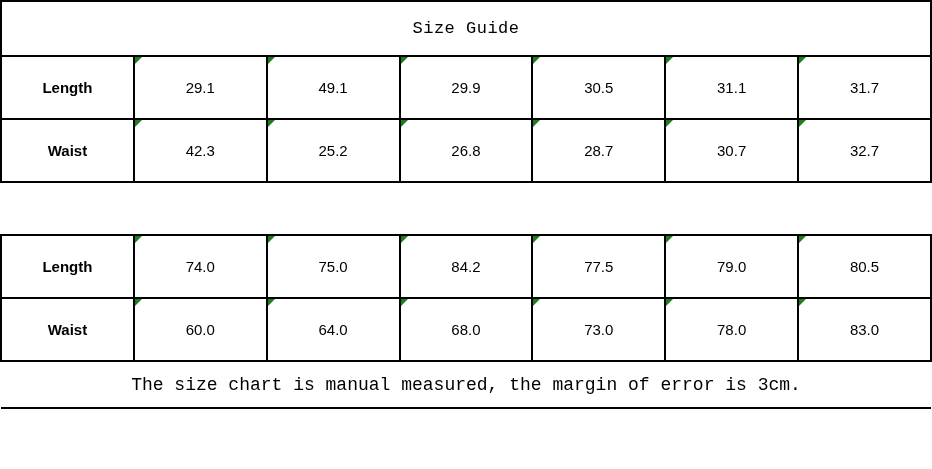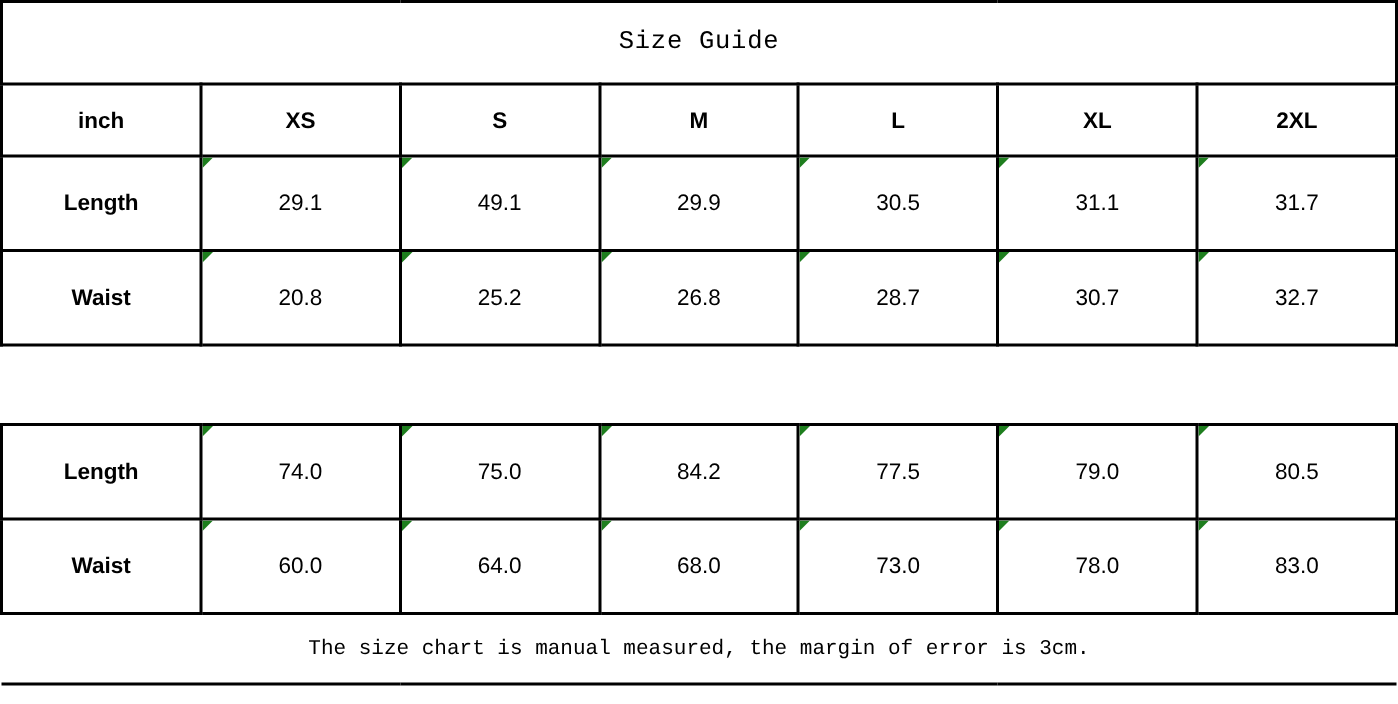--- a/index.html
+++ b/index.html
@@ -48,21 +48,21 @@
   }
   td.gap-cell {
     border: none;
   }
   td.footer-cell {
     border-top: 2px solid #000000;
     border-bottom: 2px solid #000000;
     border-left: none;
     border-right: none;
     font-family: "Liberation Mono", "DejaVu Sans Mono", monospace;
-    font-size: 14px;
+    font-size: 18px;
     color: #000000;
   }
   tr.r-title  { height: 55px; }
   tr.r-header { height: 48px; }
   tr.r-data   { height: 63px; }
   tr.r-gap    { height: 53px; }
   tr.r-footer { height: 47px; }
   .tri {
     position: absolute;
     top: 0;
@@ -85,43 +85,34 @@
       <col>
       <col>
       <col>
   </colgroup>
 
   <tbody>
       <tr class="r-title">
     <td class="title-cell" colspan="7">Size Guide</td>
   </tr>
 
-  <tr class="r-header">
-    <td class="cell hdr">inch</td>
-    <td class="cell hdr">XS</td>
-    <td class="cell hdr">S</td>
-    <td class="cell hdr">M</td>
-    <td class="cell hdr">L</td>
-    <td class="cell hdr">XL</td>
-    <td class="cell hdr">2XL</td>
-  </tr>
 
   <tr class="r-data">
     <td class="cell hdr">Length</td>
     <td class="cell val"><span class="tri"></span><span>29.1</span></td>
     <td class="cell val"><span class="tri"></span><span>49.1</span></td>
     <td class="cell val"><span class="tri"></span><span>29.9</span></td>
     <td class="cell val"><span class="tri"></span><span>30.5</span></td>
     <td class="cell val"><span class="tri"></span><span>31.1</span></td>
     <td class="cell val"><span class="tri"></span><span>31.7</span></td>
   </tr>
 
   <tr class="r-data">
     <td class="cell hdr">Waist</td>
-    <td class="cell val"><span class="tri"></span><span>20.8</span></td>
+    <td class="cell val"><span class="tri"></span><span>42.3</span></td>
     <td class="cell val"><span class="tri"></span><span>25.2</span></td>
     <td class="cell val"><span class="tri"></span><span>26.8</span></td>
     <td class="cell val"><span class="tri"></span><span>28.7</span></td>
     <td class="cell val"><span class="tri"></span><span>30.7</span></td>
     <td class="cell val"><span class="tri"></span><span>32.7</span></td>
   </tr>
 
   <tr class="r-gap">
     <td class="gap-cell" colspan="7"></td>
   </tr>

